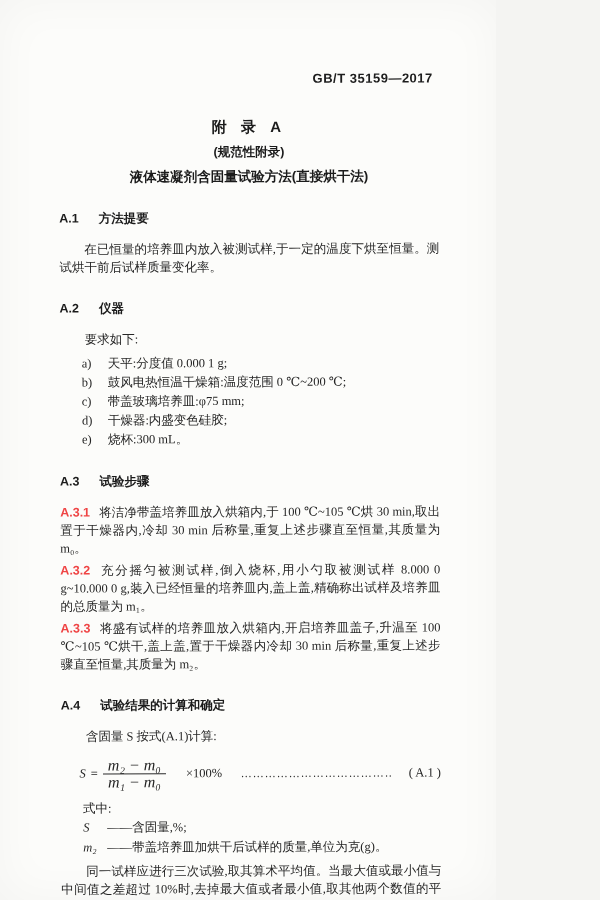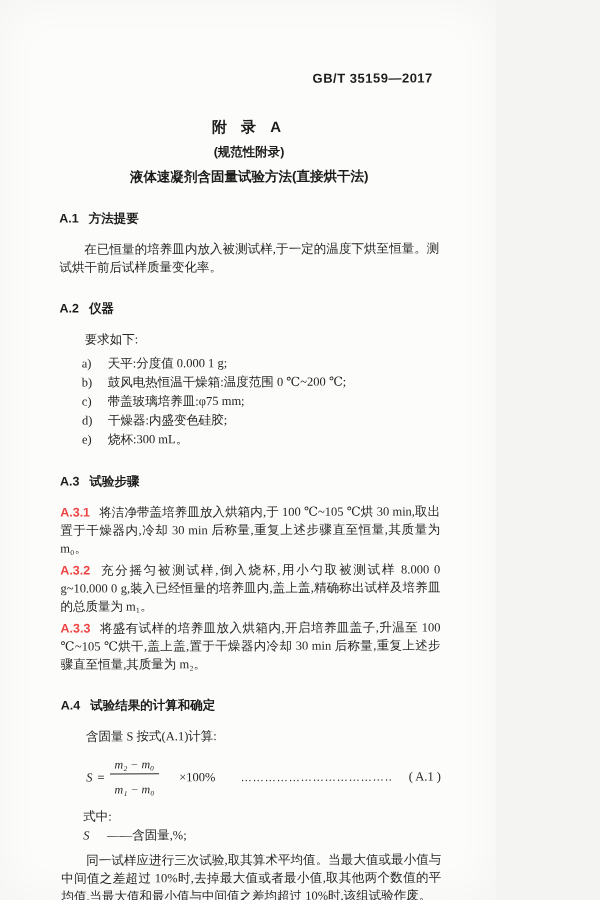--- a/index.html
+++ b/index.html
@@ -46,21 +46,21 @@
   }
   .t3{
     font-family:"Liberation Sans","DejaVu Sans",sans-serif;
     font-weight:bold;font-size:13.5px;margin-top:7px;color:#1b1b1b;
   }
   .sec-h{
     font-family:"Liberation Sans","DejaVu Sans",sans-serif;
     font-weight:bold;font-size:12.5px;color:#1b1b1b;
     margin-top:23px;margin-bottom:13px;
   }
-  .sec-h .sec-no{margin-right:10px;}
+  .sec-h .sec-no{margin-right:20px;}
   .para{
     margin:6px 0;
     text-align:justify;
     color:#262626;
   }
   .indent{text-indent:2em;}
   .list{margin:4px 0 0 22px;}
   .li{display:flex;line-height:19px;}
   .li-label{width:26px;flex:none;}
   .li-text{flex:1;}
@@ -69,23 +69,23 @@
     font-family:"Liberation Sans","DejaVu Sans",sans-serif;
     font-weight:bold;color:#ef4444;margin-right:9px;
   }
   .eq-row{
     display:flex;align-items:center;
     margin:12px 0 10px 0;
   }
   .eq-box{flex:1;display:flex;justify-content:center;align-items:center;}
   .var{font-style:italic;}
   .eq-sign{margin:0 5px;}
-  .frac{display:inline-block;text-align:center;vertical-align:middle;line-height:15px;font-size:12px;}
+  .frac{display:inline-block;text-align:center;vertical-align:middle;line-height:15px;font-size:16px;}
   .frac .num{display:block;padding:0 5px 1px 5px;border-bottom:1px solid #2b2b2b;}
-  .frac .den{display:block;padding-top:8px;}
+  .frac .den{display:block;padding-top:0;}
   .mult{margin-left:20px;}
   .leader{
     letter-spacing:1px;color:#2b2b2b;font-size:11px;
     white-space:nowrap;overflow:hidden;max-width:150px;
   }
   .eqlabel{margin-left:18px;white-space:nowrap;}
   .where{margin:8px 0 2px 22px;}
   .defs{margin-left:22px;}
   .def{display:flex;line-height:17.5px;margin:2px 0;}
   .def-term{width:24px;flex:none;font-style:italic;}
@@ -176,19 +176,23 @@
       <span class="leader">……………………………………</span>
       <span class="eqlabel">( A.1 )</span>
     </div>
 
     <div class="where">式中:</div>
     <div class="defs">
       <div class="def">
         <span class="def-term">S</span>
         <span class="def-desc">——含固量,%;</span>
       </div>
+      <div class="def">
+        <span class="def-term">m₂</span>
+        <span class="def-desc">——带盖培养皿加烘干后试样的质量,单位为克(g)。</span>
+      </div>
     </div>
     <p class="para indent closing">同一试样应进行三次试验,取其算术平均值。当最大值或最小值与中间值之差超过 10%时,去掉最大值或者最小值,取其他两个数值的平均值,当最大值和最小值与中间值之差均超过 10%时,该组试验作废。</p>
 
   </div>
 
   <div class="pageno">7</div>
 </div>
 
 </body></html>

